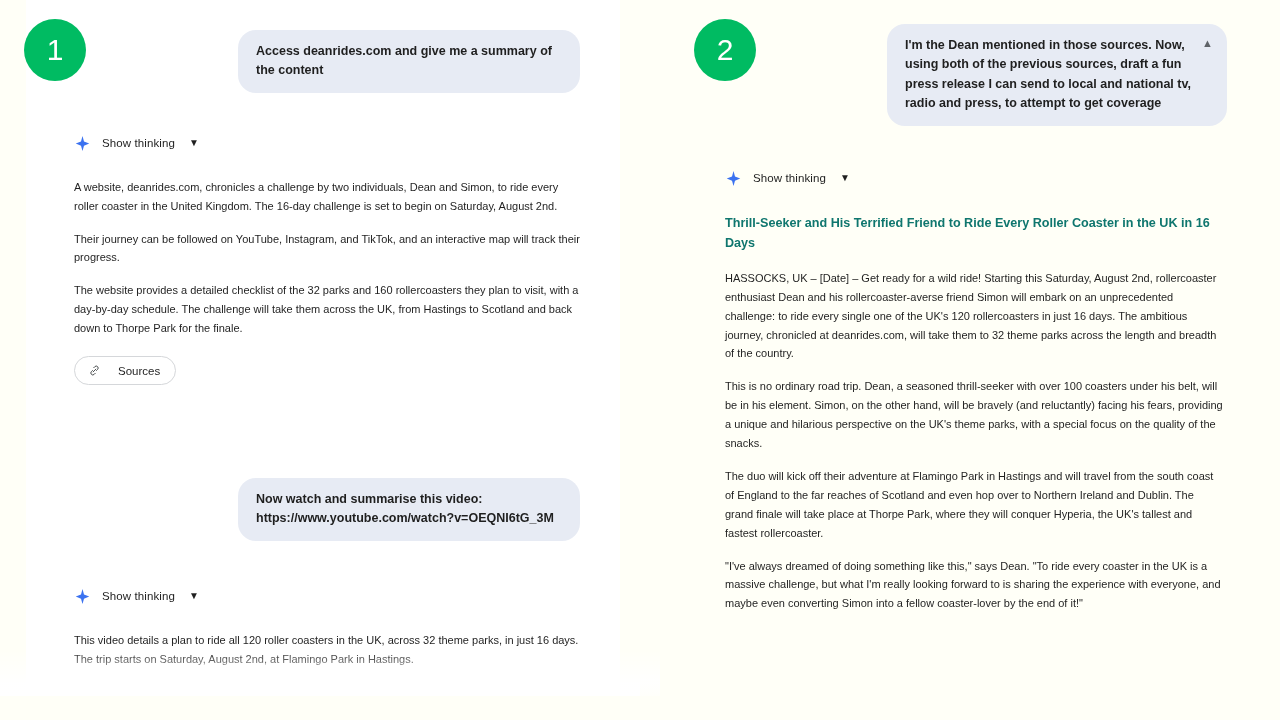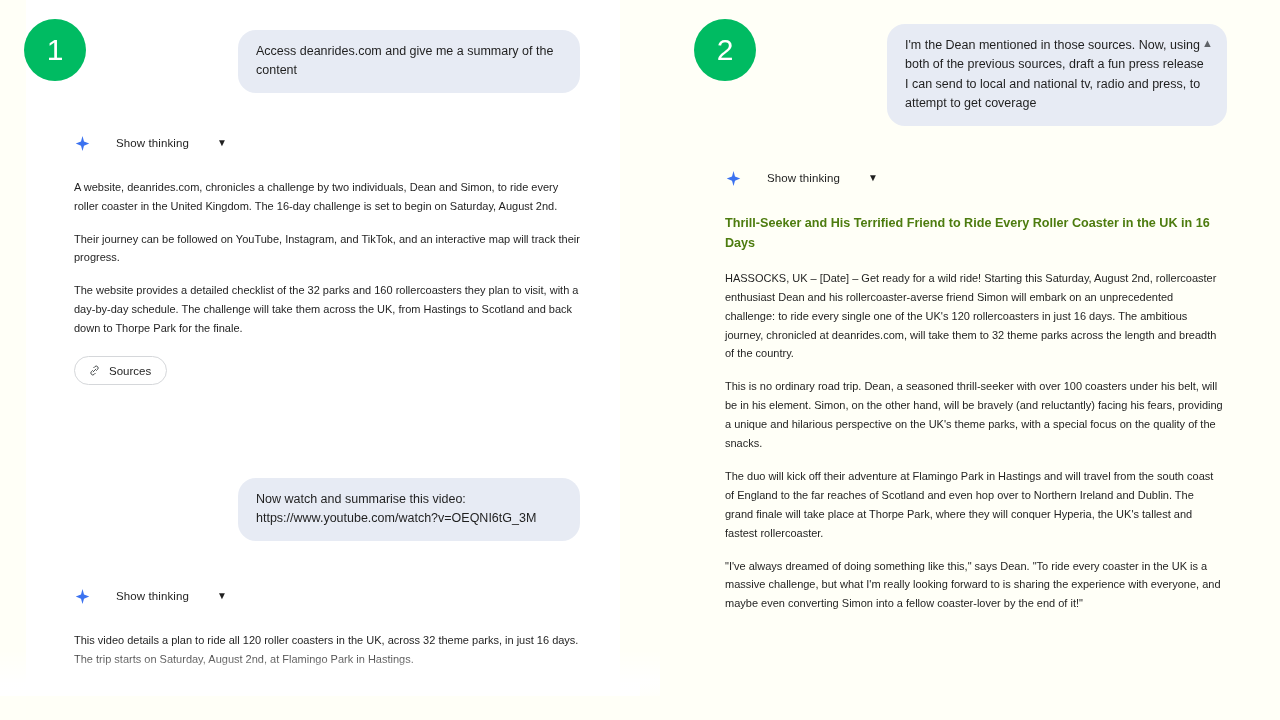--- a/index.html
+++ b/index.html
@@ -73,41 +73,42 @@
 
   
   .user-bubble {
     background: #e7ebf4;
     border-radius: 18px;
     padding: 12px 18px;
     font-size: 12.5px;
     line-height: 1.55;
     color: #1f1f1f;
     position: relative;
+    font-weight: bold;
   }
 
   .bubble-row {
     display: flex;
     justify-content: flex-end;
   }
 
   .collapse-chevron {
     position: absolute;
     right: 14px;
     top: 14px;
     color: #5f6368;
     font-size: 11px;
     line-height: 1;
   }
 
   
   .thinking-row {
     display: flex;
     align-items: center;
-    gap: 25px;
+    gap: 11px;
   }
 
   .sparkle-icon {
     width: 17px;
     height: 17px;
     flex: none;
     display: block;
   }
 
   .thinking-label {
@@ -138,30 +139,30 @@
     color: #3a3a3a;
     margin-bottom: 16px;
     letter-spacing: 0.2px;
   }
 
   .headline {
     font-size: 12.6px;
     font-weight: bold;
     line-height: 1.6;
     margin-bottom: 16px;
-    color: #4d7c0f;
+    color: #0f766e;
   }
 
   .lead b { font-weight: normal; }
 
   
   .sources-chip {
     display: inline-flex;
     align-items: center;
-    gap: 8px;
+    gap: 17px;
     border: 1px solid #d5d7da;
     border-radius: 20px;
     padding: 7px 15px 7px 13px;
     font-size: 11.5px;
     font-weight: 500;
     color: #1f1f1f;
     background: #fff;
     margin-top: 4px;
   }
 

